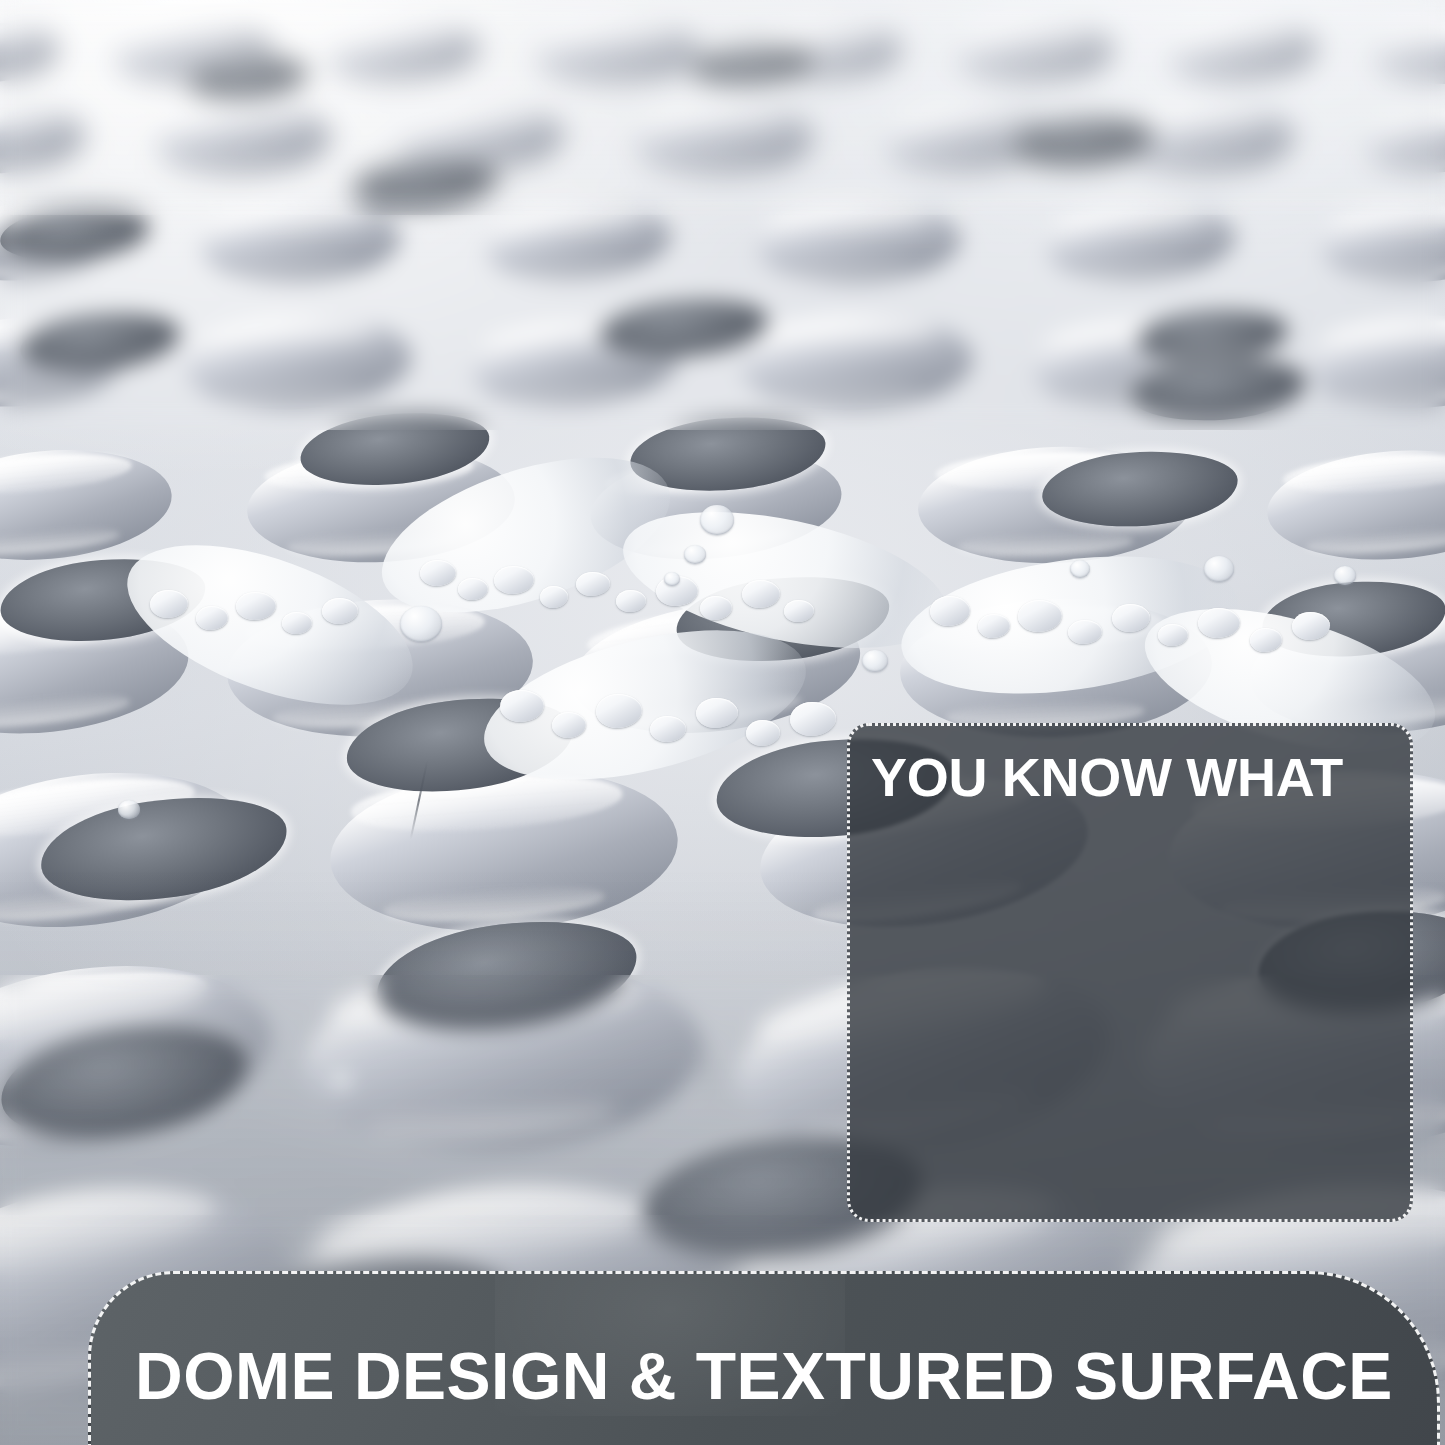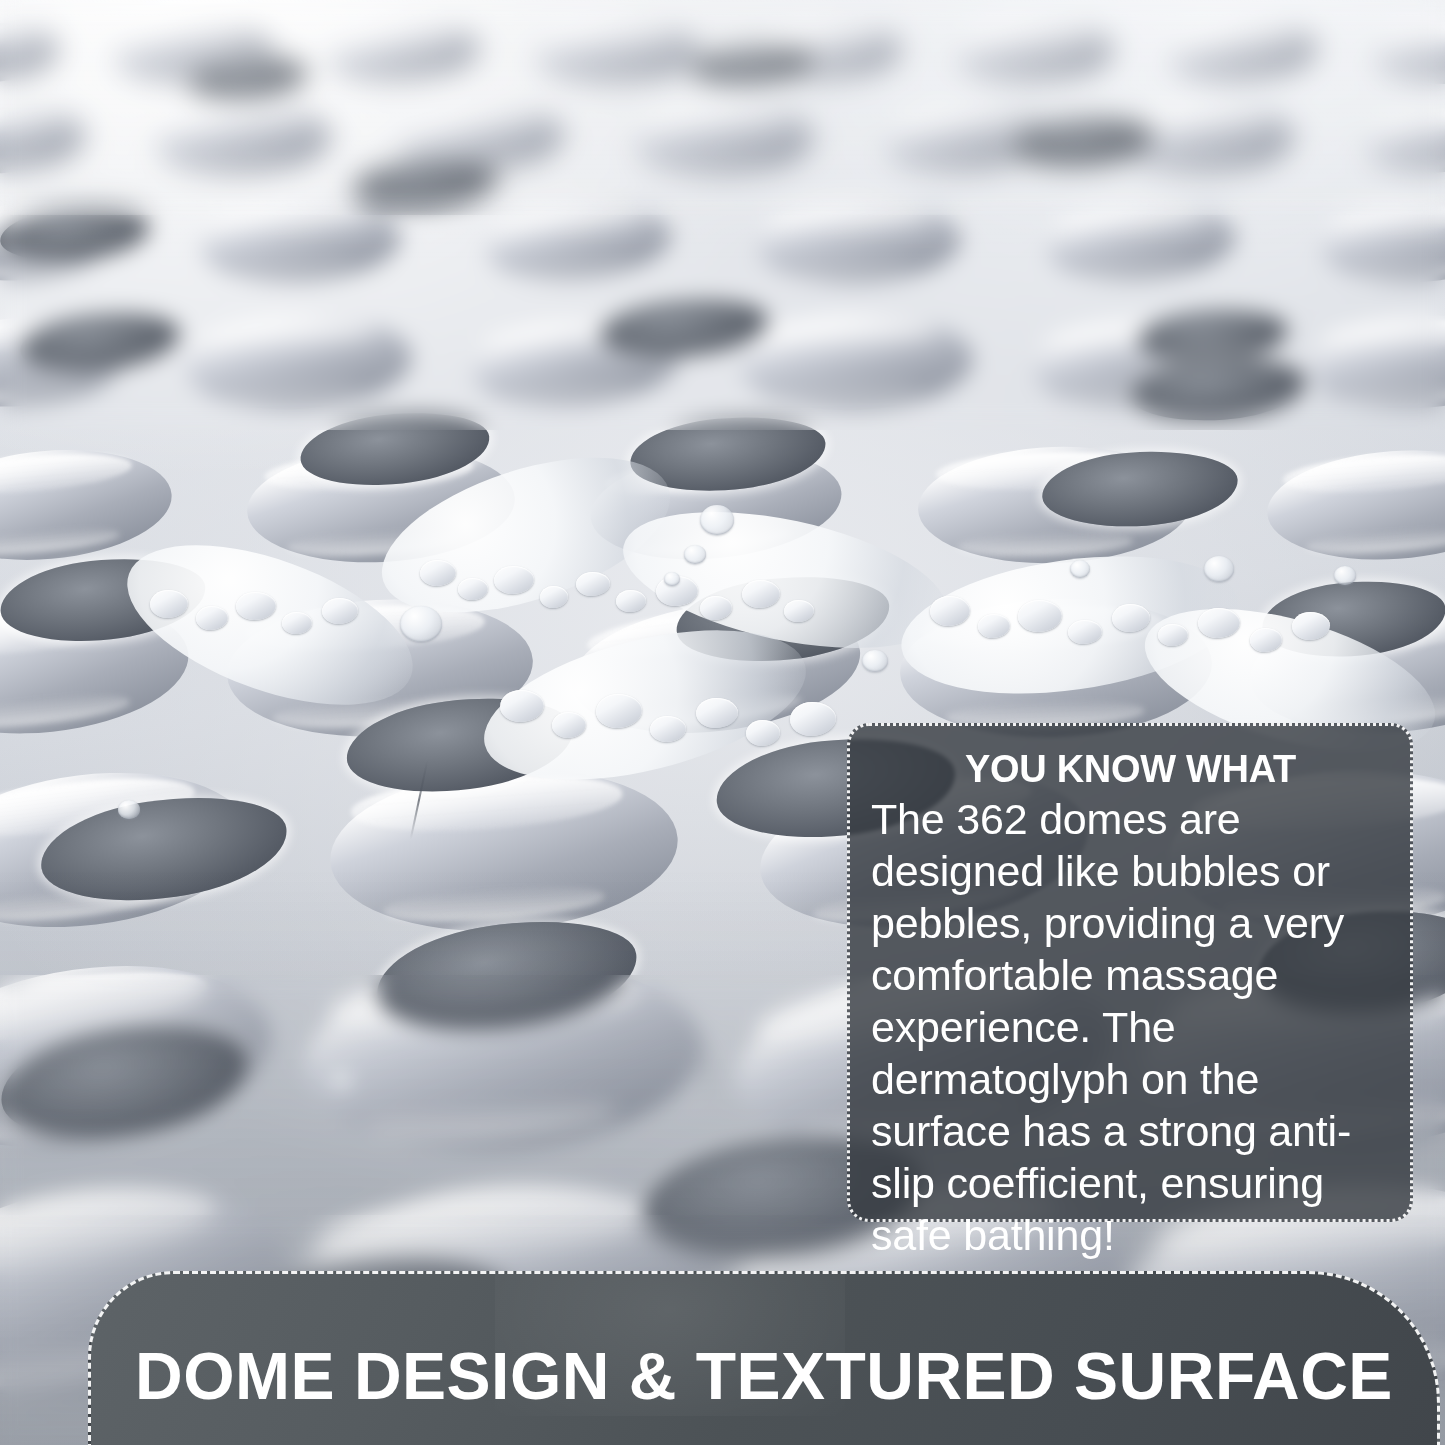--- a/index.html
+++ b/index.html
@@ -154,27 +154,26 @@
     box-sizing: border-box;
     border-radius: 22px;
     background: rgba(52, 58, 64, 0.80);
     border: 3px dotted rgba(255,255,255,0.92);
     padding: 24px 20px 14px 21px;
     backdrop-filter: blur(2px);
     -webkit-backdrop-filter: blur(2px);
   }
   .info-title {
     color: #ffffff;
-    font-size: 38px;
+    font-size: 54px;
     font-weight: bold;
     line-height: 1.02;
     letter-spacing: -0.3px;
     margin: 0 0 4px 0;
     white-space: nowrap;
-    text-align: center;
   }
   .info-body {
     color: #ffffff;
     font-size: 43px;
     font-weight: normal;
     line-height: 52px;
     letter-spacing: -0.2px;
     margin: 0;
   }
 
@@ -373,21 +372,20 @@
 
     <div class="blur-top"></div>
     <div class="blur-top2"></div>
     <div class="blur-bottom"></div>
     <div class="blur-bottom2"></div>
     <div class="vignette"></div>
   </div>
 
   <div class="info-card">
     <div class="info-title">YOU KNOW WHAT</div>
-    <div class="info-body">The 362 domes are designed like bubbles or pebbles, providing a very comfortable massage experience. The dermatoglyph on the surface has a strong anti-slip coefficient, ensuring safe bathing!</div>
   </div>
 
   <div class="banner">
     <div class="banner-sheen"></div>
     <div class="banner-text">DOME DESIGN &amp; TEXTURED SURFACE</div>
   </div>
 
 </div>
 
 </body></html>

